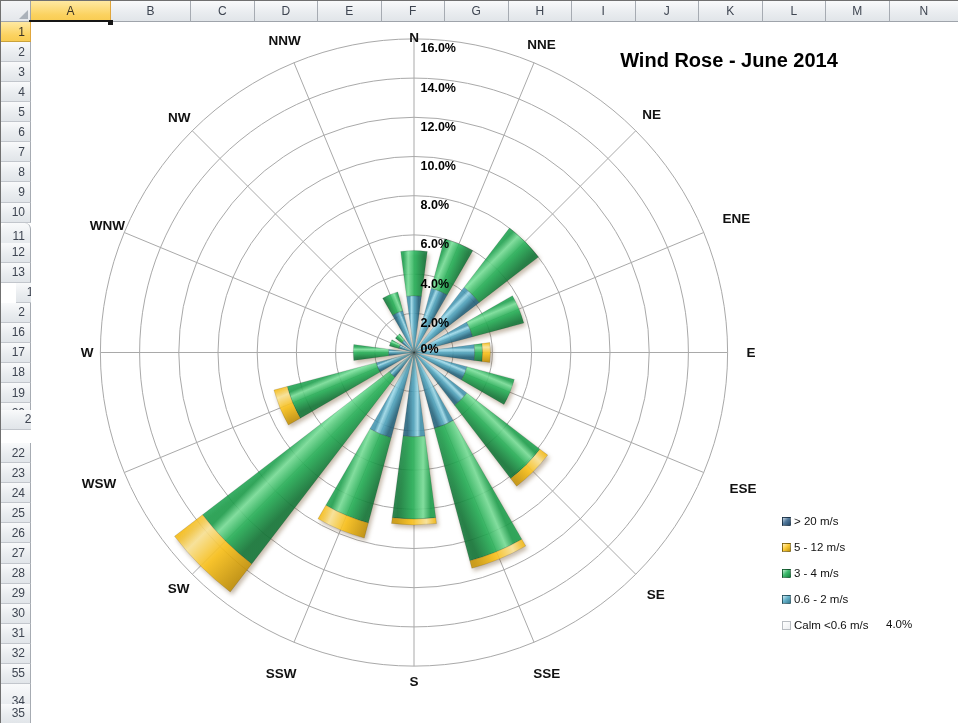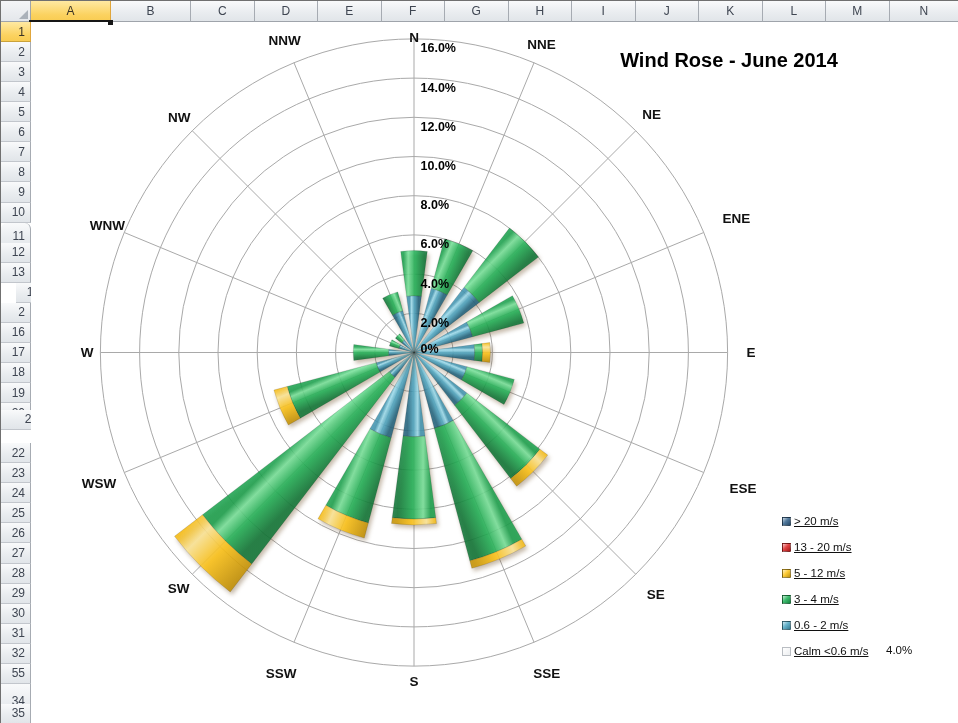--- a/index.html
+++ b/index.html
@@ -26,21 +26,21 @@
   #title{position:absolute;left:597px;top:48px;width:262px;text-align:center;
      font-size:20px;font-weight:bold;color:#000;cursor:default;}
   .tick{font-size:12.5px;font-weight:bold;fill:#000;}
   .dirlab{font-size:13.5px;font-weight:bold;fill:#111;}
   
   #legend{position:absolute;left:781px;top:507px;width:175px;}
   .lrow{position:relative;height:26px;display:flex;align-items:center;cursor:pointer;}
   .swatch{width:9px;height:9px;margin-right:3px;border:1px solid rgba(0,0,0,.4);box-sizing:border-box;
      background-image:linear-gradient(135deg,rgba(255,255,255,.75),rgba(255,255,255,.15) 45%,rgba(0,0,0,.25));}
   .swatch.calm{border:1px solid #b9bdc2;background-image:linear-gradient(135deg,#ffffff,#eceef0);}
-  .ltext{font-size:11.5px;color:#101010;text-decoration:underline;}
+  .ltext{font-size:11.5px;color:#101010;}
   #calmpct{position:absolute;left:104px;top:6px;font-size:11.5px;color:#101010;}
 </style>
 </head>
 <body>
 
 <div id="frame">
   <div id="corner">
       <span class="tri"></span>
     </div>
   <div id="colheads">
@@ -460,24 +460,20 @@
     </svg>
 
   <div id="title">Wind Rose - June 2014</div>
 
   <div id="legend">
       <div class="lrow">
         <span class="swatch" style="background-color: rgb(51, 98, 140);"></span>
         <span class="ltext">&gt; 20 m/s</span>
       </div>
       <div class="lrow">
-        <span class="swatch" style="background-color: rgb(221, 34, 34);"></span>
-        <span class="ltext">13 - 20 m/s</span>
-      </div>
-      <div class="lrow">
         <span class="swatch" style="background-color: rgb(255, 196, 20);"></span>
         <span class="ltext">5 - 12 m/s</span>
       </div>
       <div class="lrow">
         <span class="swatch" style="background-color: rgb(29, 177, 85);"></span>
         <span class="ltext">3 - 4 m/s</span>
       </div>
       <div class="lrow">
         <span class="swatch" style="background-color: rgb(75, 166, 195);"></span>
         <span class="ltext">0.6 - 2 m/s</span>

